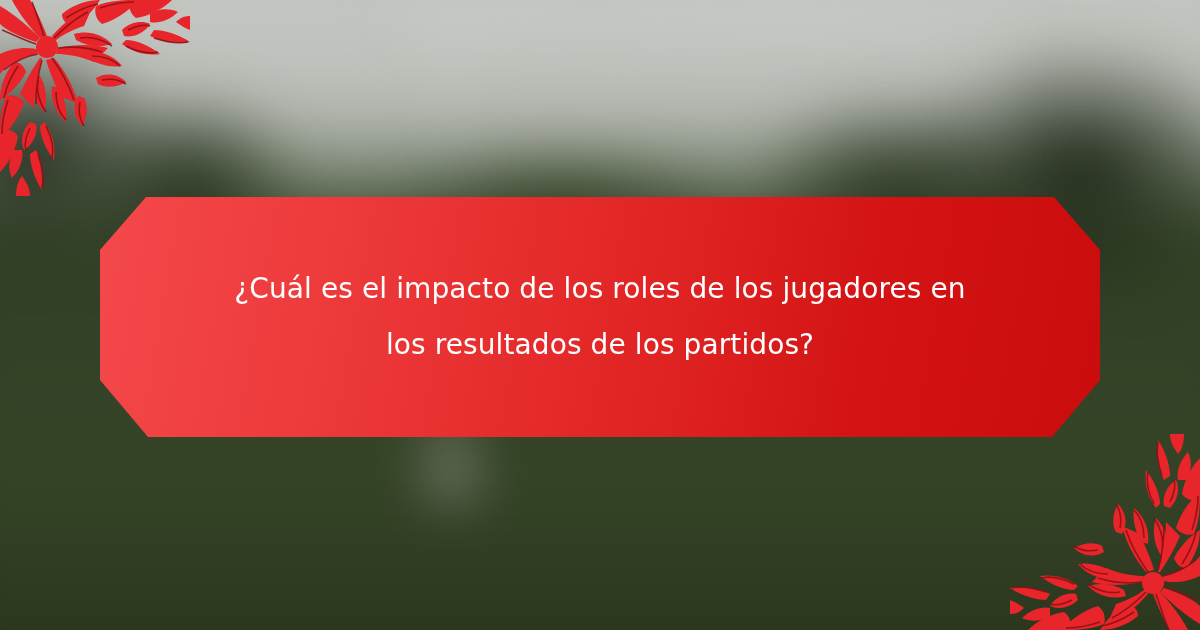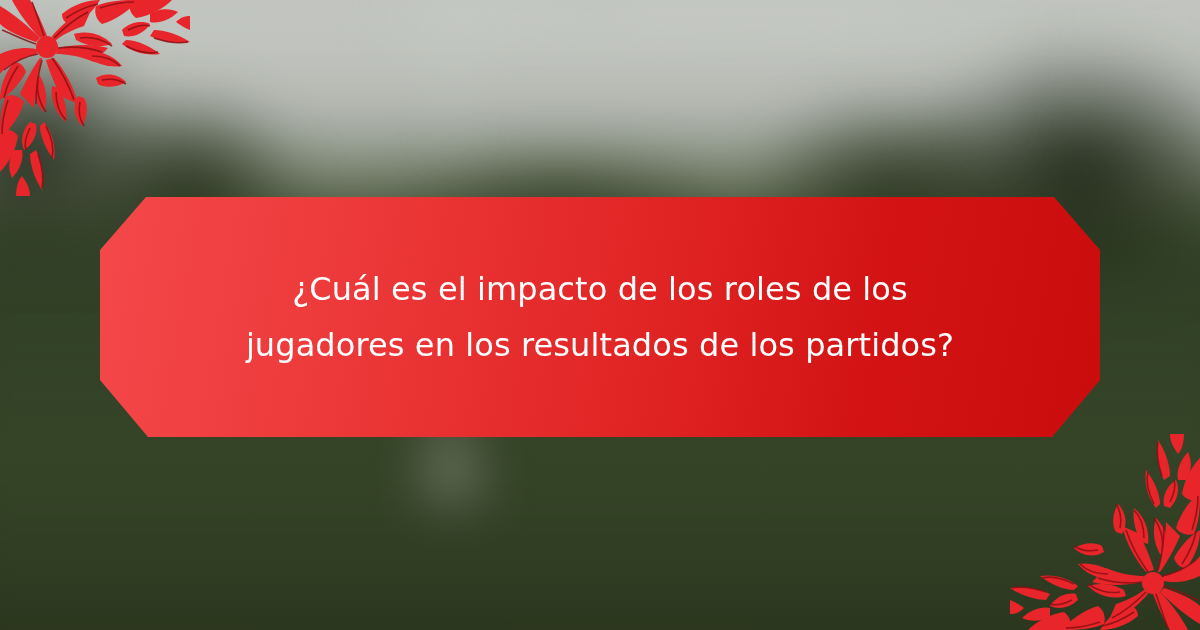--- a/index.html
+++ b/index.html
@@ -135,21 +135,21 @@
     display: flex;
     align-items: center;
     justify-content: center;
   }
 
   #headline {
     margin: 0;
     padding: 0 64px;
     color: #ffffff;
     font-family: "DejaVu Sans", "Liberation Sans", sans-serif;
-    font-size: 32px;
+    font-size: 28px;
     font-weight: 400;
     line-height: 56px;
     text-align: center;
     letter-spacing: 0.1px;
     max-width: 760px;
   }
 </style>
 </head>
 <body>
 

